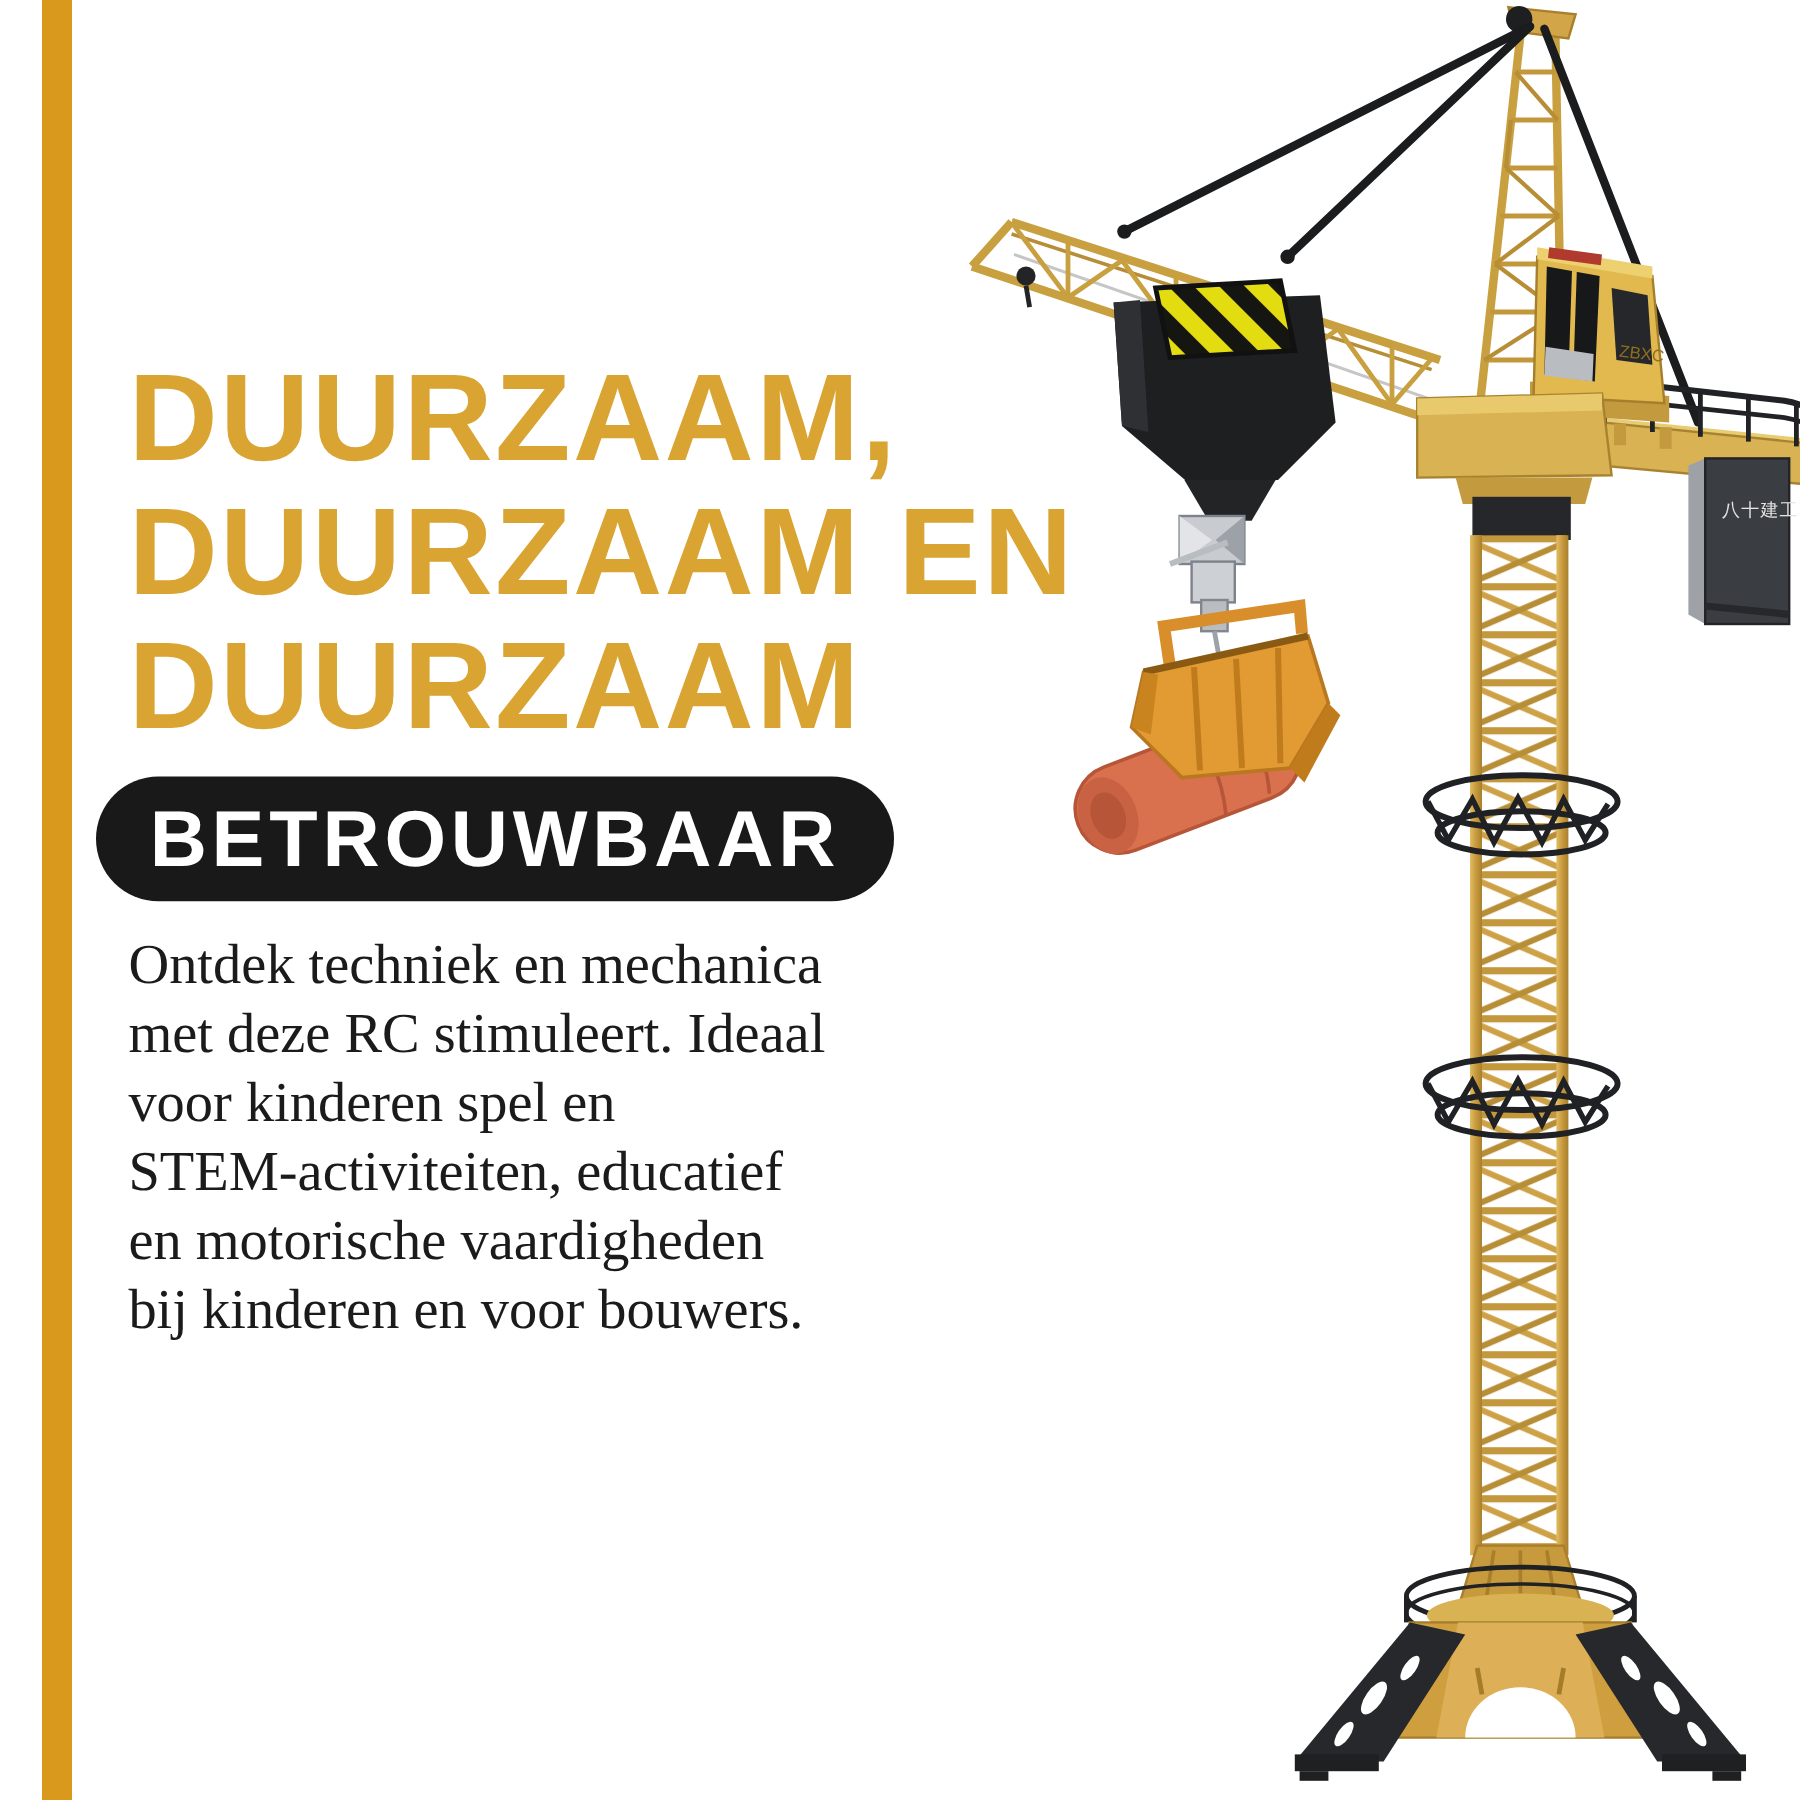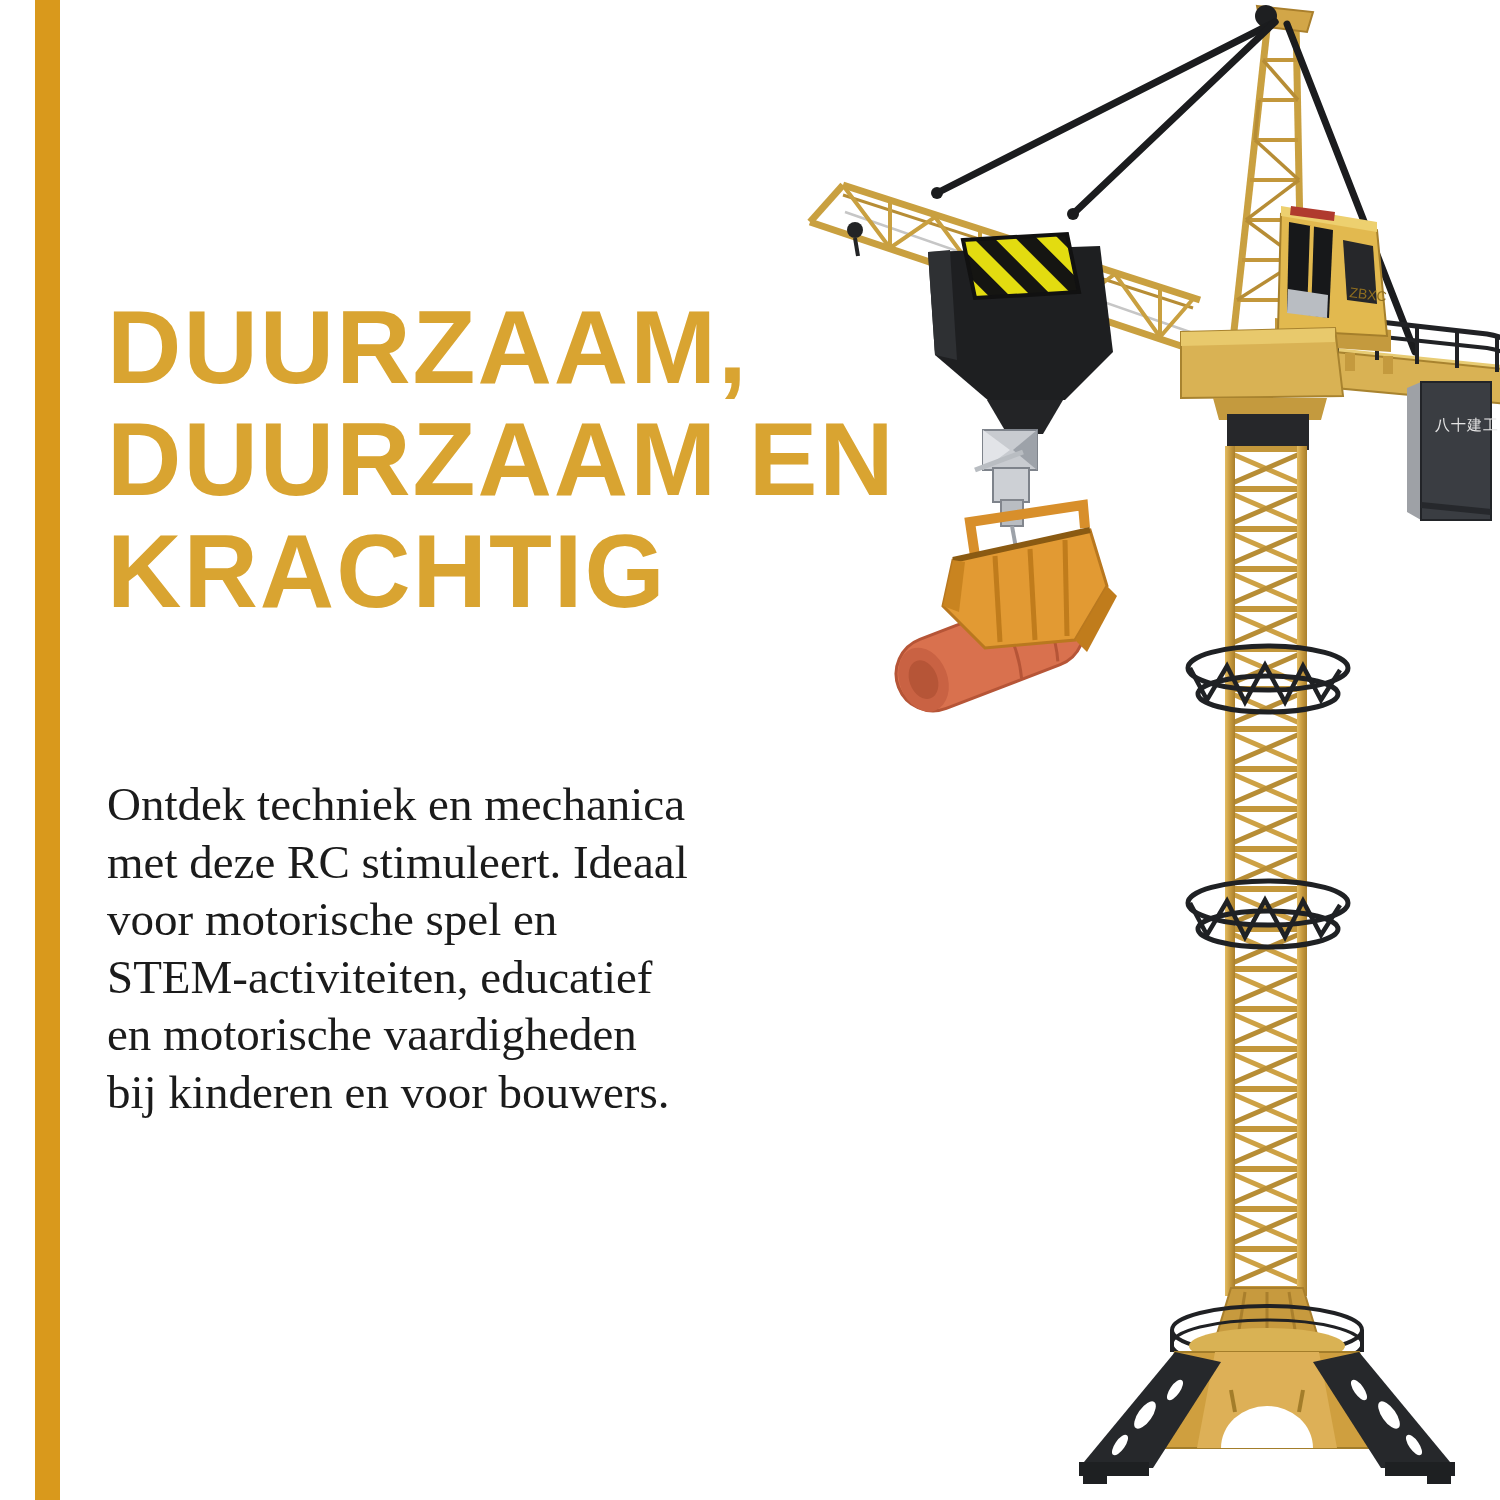--- a/index.html
+++ b/index.html
@@ -28,28 +28,31 @@
 </head>
 <body>
 
 <div id="canvas">
 
   <div class="accent-bar"></div>
 
   <div class="headline">
     <div>DUURZAAM,</div>
     <div>DUURZAAM EN</div>
-    <div>KRACHTIG</div>
+    <div>DUURZAAM</div>
   </div>
 
+  <div class="badge">
+    <span>BETROUWBAAR</span>
+  </div>
 
   <div class="body-copy">
     <div>Ontdek techniek en mechanica</div>
     <div>met deze RC stimuleert. Ideaal</div>
-    <div>voor motorische spel en</div>
+    <div>voor kinderen spel en</div>
     <div>STEM-activiteiten, educatief</div>
     <div>en motorische vaardigheden</div>
     <div>bij kinderen en voor bouwers.</div>
   </div>
 
   <svg class="crane-svg" viewBox="0 0 1500 1500">
     <defs>
       <linearGradient id="chordGold" x1="0" y1="0" x2="1" y2="0">
         <stop offset="0" stop-color="#E3BC62"></stop>
           <stop offset="0.5" stop-color="#C79A3E"></stop>

